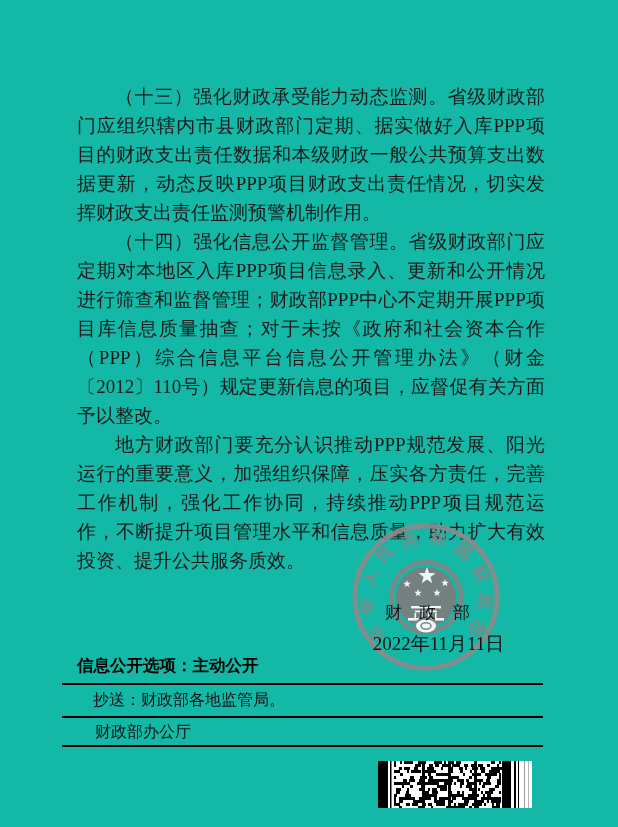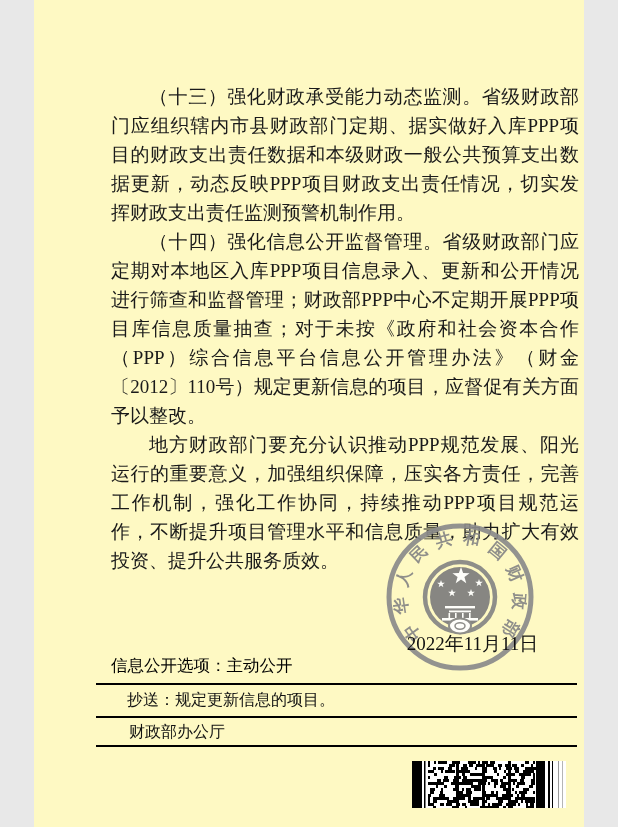--- a/index.html
+++ b/index.html
@@ -1,20 +1,20 @@
 <!DOCTYPE html>
 <html><head>
 <meta charset="utf-8">
 <style>
   html,body{margin:0;padding:0;background:#e8e8e8;}
   .page{
     position:relative;
-    width:550px;height:827px;
+    width:618px;height:827px;
     margin:0 auto;
-    background:#fef9c3;
+    background:#14b8a6;
     font-family:"Liberation Serif","DejaVu Serif",serif;
     color:#1a1a1a;
     overflow:hidden;
   }
   
   .body-text{
     position:absolute;
     left:77px;top:82px;width:468px;
     font-size:19px;line-height:29px;
     text-align:justify;
@@ -46,21 +46,21 @@
     left:351px;top:522px;
     width:150px;height:150px;
     z-index:2;
     opacity:.92;
   }
   
   .disclosure{
     position:absolute;
     left:77px;top:655px;
     font-size:16.5px;
-    font-weight:normal;
+    font-weight:bold;
     font-family:"Liberation Sans","DejaVu Sans",sans-serif;
     color:#000;
   }
   .rule{
     position:absolute;
     left:62px;width:481px;height:2px;
     background:#000;
   }
   .rule-1{top:683px;}
   .rule-2{top:716px;}
@@ -129,25 +129,26 @@
         <rect x="77" y="91" width="1.6" height="5"></rect>
         <rect x="84" y="91" width="1.6" height="5"></rect>
         <rect x="57" y="96" width="36" height="2.6"></rect>
       </g>
 
       <ellipse cx="75" cy="104" rx="11" ry="7.5" fill="#ffffff" stroke="#858585" stroke-width="2"></ellipse>
       <ellipse cx="75" cy="104" rx="5" ry="3.2" fill="none" stroke="#858585" stroke-width="1.5"></ellipse>
     </g>
   </svg>
 
+  <div class="sig-authority">财　政　部</div>
   <div class="sig-date">2022年11月11日</div>
 
   <div class="disclosure">信息公开选项：主动公开</div>
   <div class="rule rule-1"></div>
-  <div class="cc-line">抄送：规定更新信息的项目。</div>
+  <div class="cc-line">抄送：财政部各地监管局。</div>
   <div class="rule rule-2"></div>
   <div class="issuer-row">
     <span class="issuer">财政部办公厅</span>
   </div>
   <div class="rule rule-3"></div>
 
   <div class="barcode">
     <svg width="154" height="47" viewBox="0 0 154 47" xmlns="http://www.w3.org/2000/svg">
         <rect x="0" y="0" width="10" height="47" fill="#000"></rect>
         <rect x="12" y="0" width="1.5" height="47" fill="#000"></rect>

